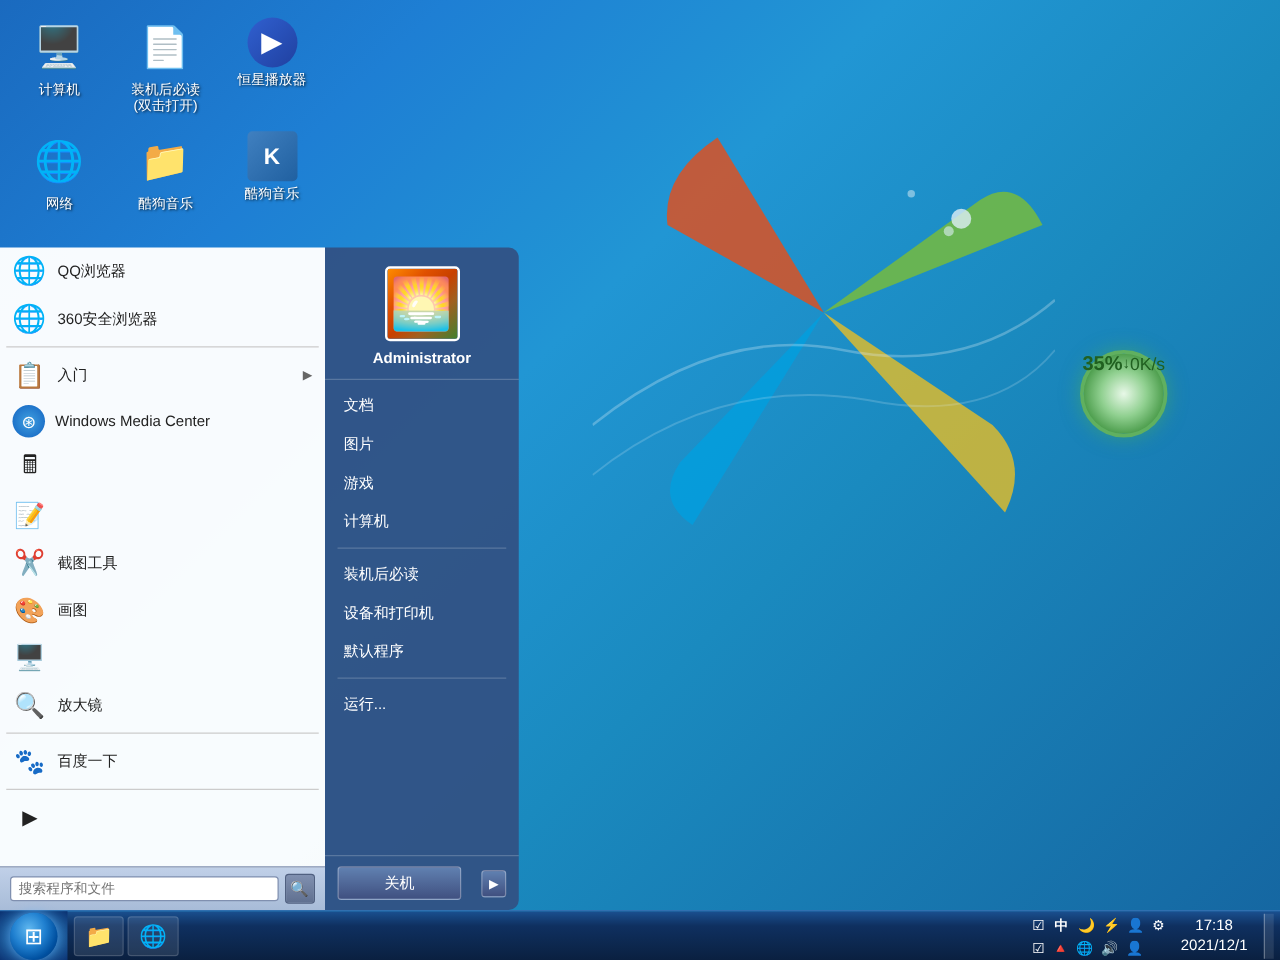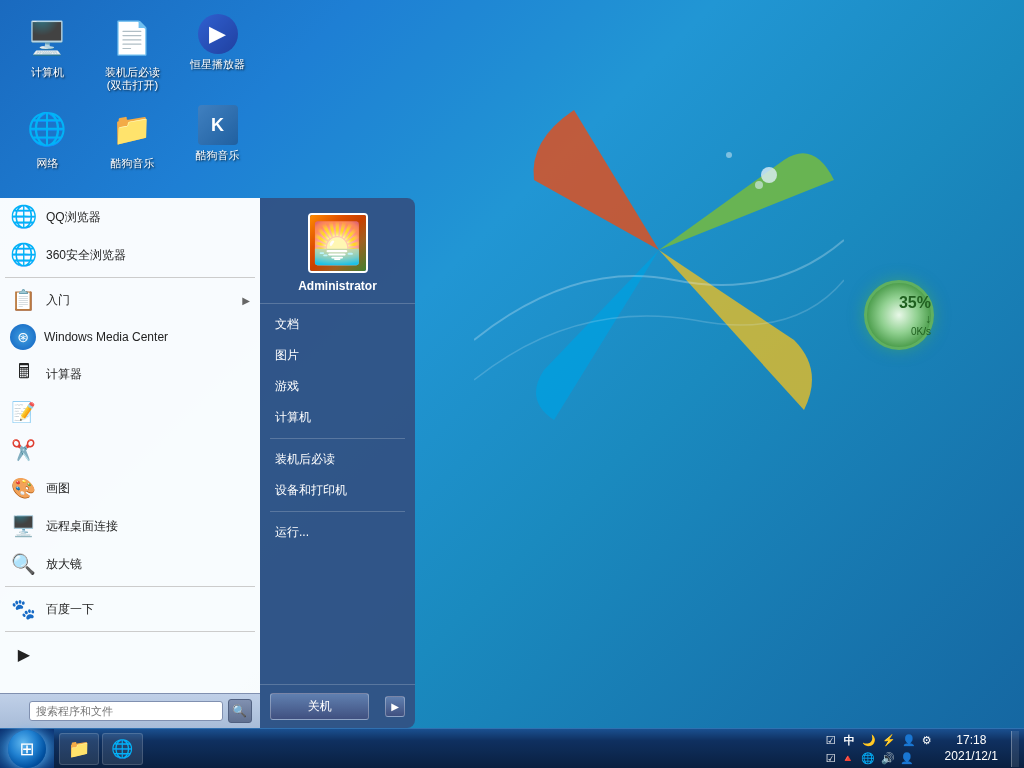--- a/index.html
+++ b/index.html
@@ -243,21 +243,20 @@
     }
 
     .search-input {
       flex: 1;
       border: 1px solid #8090b0;
       border-radius: 3px;
       padding: 3px 6px;
       font-size: 11px;
       background: white;
       color: #666;
-      margin-left: 21px;
     }
 
     .search-btn {
       width: 24px;
       height: 24px;
       background: linear-gradient(180deg, #8090b0, #607090);
       border: 1px solid #506080;
       border-radius: 3px;
       display: flex;
       align-items: center;
@@ -367,35 +366,34 @@
     
     .network-widget {
       position: absolute;
       right: 90px;
       top: 280px;
       width: 70px;
       height: 70px;
       border-radius: 50%;
       background: radial-gradient(circle, #e8f8e8 0%, #90d090 40%, #50a050 70%, #308030 100%);
       display: flex;
-      flex-direction: column;
-      align-items: flex-end;
+      align-items: flex-start;
       justify-content: center;
       border: 3px solid #60b060;
       box-shadow: 0 0 15px rgba(80,180,80,0.5);
     }
 
     .widget-percent {
       font-size: 16px;
       font-weight: bold;
       color: #206020;
     }
 
     .widget-speed {
-      font-size: 10px;
+      font-size: 14px;
       color: #206020;
     }
 
     
     .win-flag {
       position: absolute;
       right: 180px;
       top: 60px;
       width: 370px;
       height: 380px;
@@ -498,39 +496,38 @@
           <span class="menu-arrow">▶</span>
         </div>
 
         <div class="left-menu-item">
           <div class="menu-icon" style="background:radial-gradient(circle,#40a0e0,#1060c0);border-radius:50%;width:26px;height:26px;display:flex;align-items:center;justify-content:center;color:white;font-size:14px;">⊛</div>
           <span class="menu-item-text">Windows Media Center</span>
         </div>
 
         <div class="left-menu-item">
           <div class="menu-icon" style="font-size:20px;">🖩</div>
-          <span class="menu-item-text">计算器</span>
         </div>
 
         <div class="left-menu-item">
           <div class="menu-icon" style="font-size:20px;">📝</div>
         </div>
 
         <div class="left-menu-item">
           <div class="menu-icon" style="font-size:20px;">✂️</div>
+          <span class="menu-item-text">截图工具</span>
         </div>
 
         <div class="left-menu-item">
           <div class="menu-icon" style="font-size:20px;">🎨</div>
           <span class="menu-item-text">画图</span>
         </div>
 
         <div class="left-menu-item">
           <div class="menu-icon" style="font-size:20px;">🖥️</div>
-          <span class="menu-item-text">远程桌面连接</span>
         </div>
 
         <div class="left-menu-item">
           <div class="menu-icon" style="font-size:20px;">🔍</div>
           <span class="menu-item-text">放大镜</span>
         </div>
         <div class="left-separator"></div>
 
         <div class="left-menu-item">
           <div class="menu-icon" style="font-size:20px;">🐾</div>
@@ -568,20 +565,23 @@
         </div>
         <div class="right-menu-item">
           <span>计算机</span>
         </div>
         <div class="right-menu-separator"></div>
         <div class="right-menu-item">
           <span>装机后必读</span>
         </div>
         <div class="right-menu-item">
           <span>设备和打印机</span>
+        </div>
+        <div class="right-menu-item">
+          <span>默认程序</span>
         </div>
         <div class="right-menu-separator"></div>
         <div class="right-menu-item">
           <span>运行...</span>
         </div>
       </div>
       <div class="shutdown-area">
         <button class="shutdown-btn">关机</button>
         <button class="shutdown-arrow">▶</button>
       </div>

